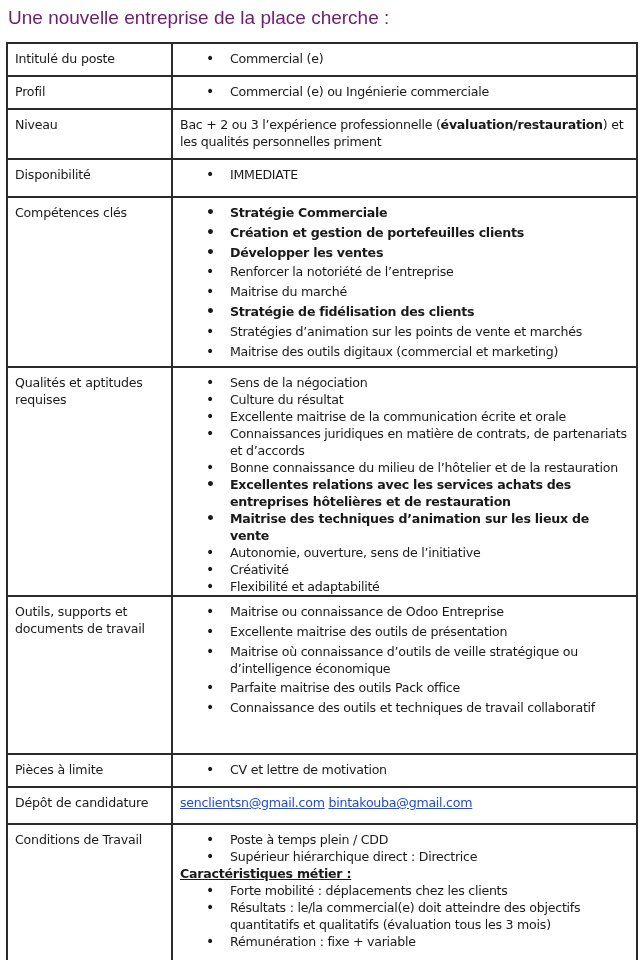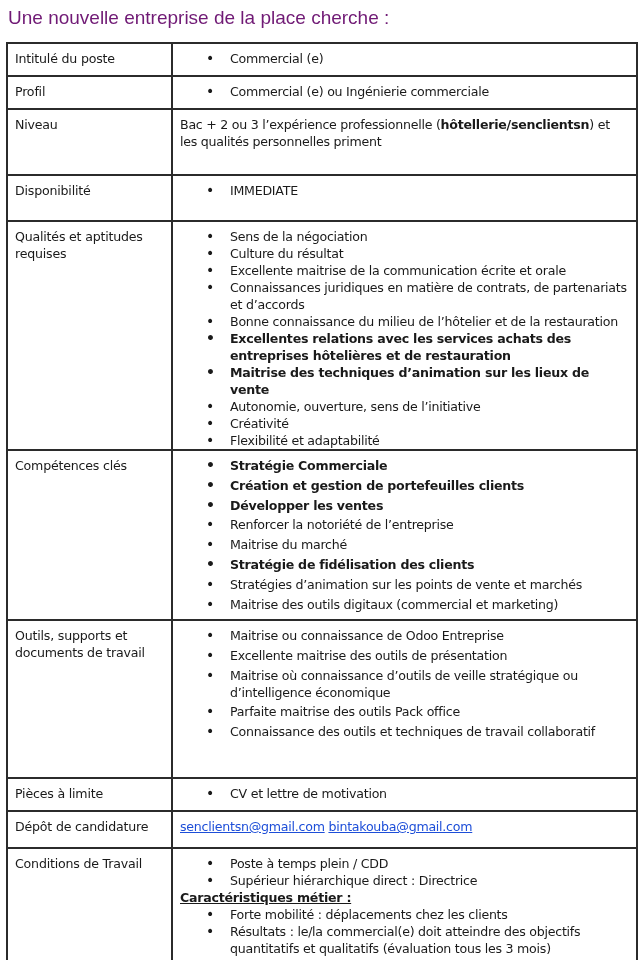--- a/index.html
+++ b/index.html
@@ -47,61 +47,61 @@
     </td>
   </tr>
   <tr style="height:33px">
     <td class="label">Profil</td>
     <td class="value">
       <ul class="bul">
             <li>Commercial (e) ou Ingénierie commerciale</li>
           </ul>
     </td>
   </tr>
-  <tr style="height:66px">
+  <tr style="height:50px">
     <td class="label">Niveau</td>
-    <td class="value"><span>Bac + 2 ou 3 l’expérience professionnelle (</span><span class="b">hôtellerie/senclientsn</span><span>) et les qualités personnelles priment</span></td>
+    <td class="value"><span>Bac + 2 ou 3 l’expérience professionnelle (</span><span class="b">évaluation/restauration</span><span>) et les qualités personnelles priment</span></td>
   </tr>
-  <tr style="height:46px">
+  <tr style="height:38px">
     <td class="label">Disponibilité</td>
     <td class="value">
       <ul class="bul">
             <li>IMMEDIATE</li>
+          </ul>
+    </td>
+  </tr>
+  <tr style="height:170px">
+    <td class="label">Compétences clés</td>
+    <td class="value">
+      <ul class="bul loose" id="list-competences">
+            <li class="b">Stratégie Commerciale</li>
+            <li class="b">Création et gestion de portefeuilles clients</li>
+            <li class="b">Développer les ventes</li>
+            <li>Renforcer la notoriété de l’entreprise</li>
+            <li>Maitrise du marché</li>
+            <li class="b">Stratégie de fidélisation des clients</li>
+            <li>Stratégies d’animation sur les points de vente et marchés</li>
+            <li>Maitrise  des outils digitaux (commercial et marketing)</li>
           </ul>
     </td>
   </tr>
   <tr style="height:220px">
     <td class="label">Qualités et aptitudes requises</td>
     <td class="value">
       <ul class="bul" id="list-qualites">
             <li>Sens de la négociation</li>
             <li>Culture du résultat</li>
             <li>Excellente maitrise de la communication écrite et orale</li>
             <li>Connaissances juridiques en matière de contrats, de partenariats et d’accords</li>
             <li>Bonne connaissance du milieu de l’hôtelier et de la restauration</li>
             <li class="b">Excellentes relations avec les services achats des entreprises hôtelières et de restauration</li>
             <li class="b">Maitrise des techniques d’animation sur les lieux de vente</li>
             <li>Autonomie, ouverture, sens de l’initiative</li>
             <li>Créativité</li>
             <li>Flexibilité et adaptabilité</li>
-          </ul>
-    </td>
-  </tr>
-  <tr style="height:170px">
-    <td class="label">Compétences clés</td>
-    <td class="value">
-      <ul class="bul loose" id="list-competences">
-            <li class="b">Stratégie Commerciale</li>
-            <li class="b">Création et gestion de portefeuilles clients</li>
-            <li class="b">Développer les ventes</li>
-            <li>Renforcer la notoriété de l’entreprise</li>
-            <li>Maitrise du marché</li>
-            <li class="b">Stratégie de fidélisation des clients</li>
-            <li>Stratégies d’animation sur les points de vente et marchés</li>
-            <li>Maitrise  des outils digitaux (commercial et marketing)</li>
           </ul>
     </td>
   </tr>
   <tr style="height:158px">
     <td class="label">Outils, supports et documents de travail</td>
     <td class="value">
       <ul class="bul loose" id="list-outils">
             <li>Maitrise ou connaissance de Odoo Entreprise</li>
             <li>Excellente maitrise des outils de présentation</li>
             <li>Maitrise où connaissance d’outils de veille stratégique ou d’intelligence économique</li>

